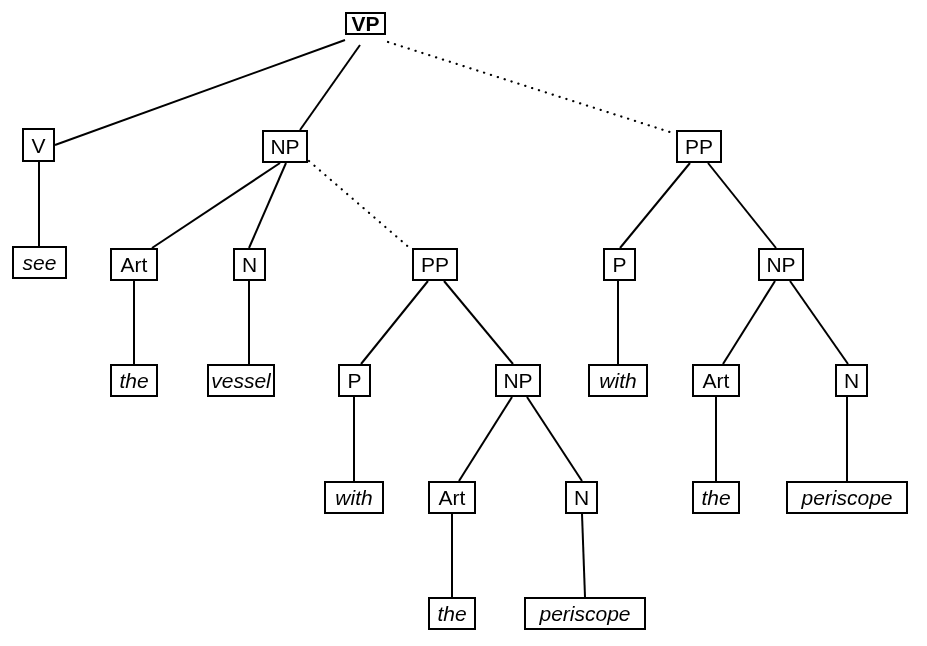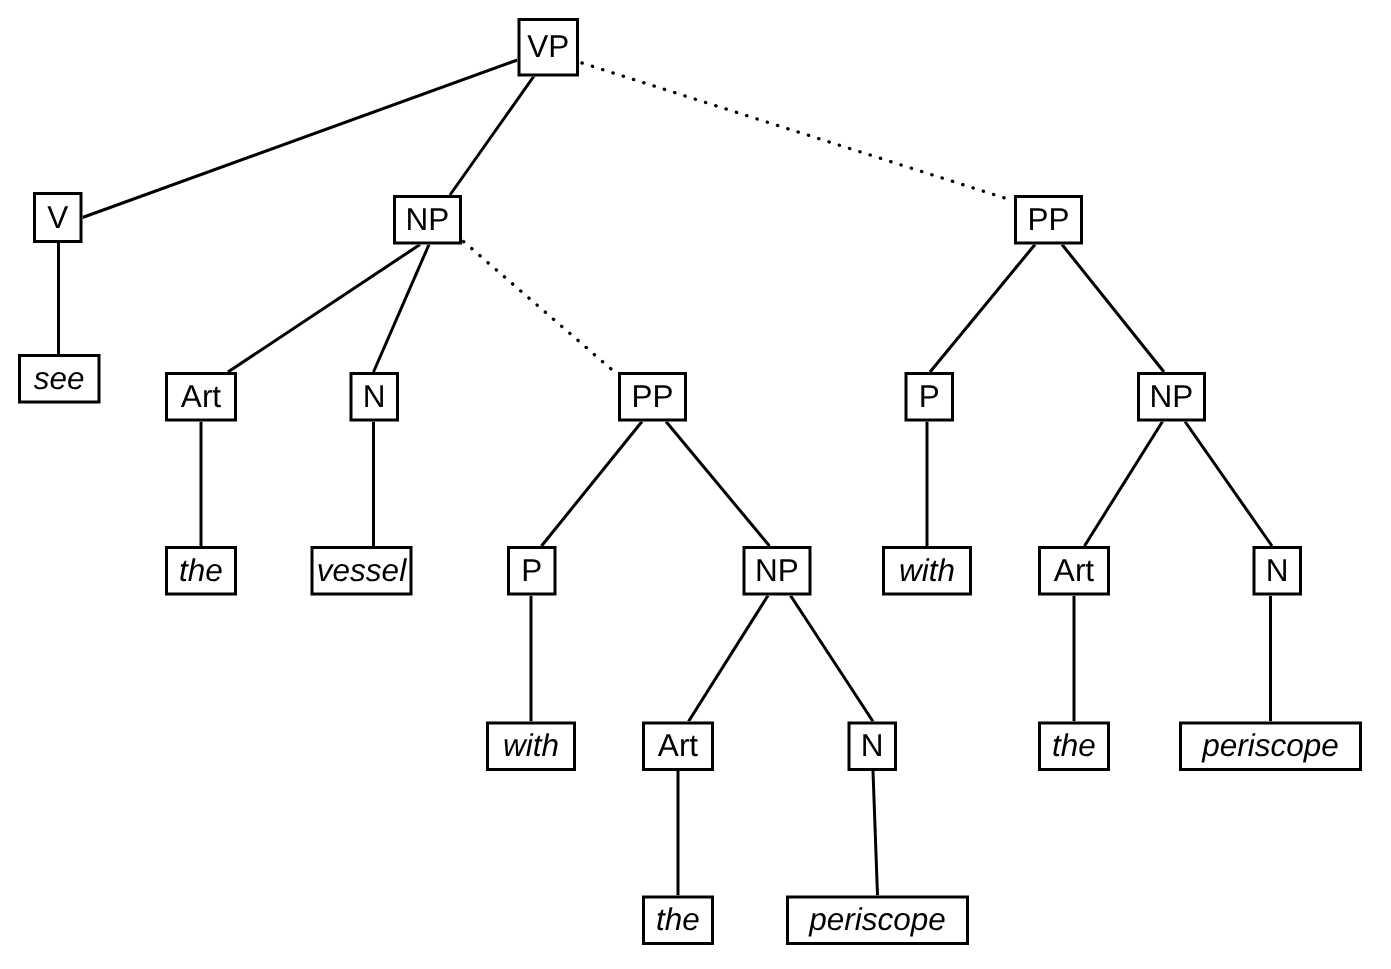--- a/index.html
+++ b/index.html
@@ -63,33 +63,33 @@
       <line x1="775" y1="281" x2="723" y2="364" stroke="#000000" stroke-width="2"></line>
       <line x1="790" y1="281" x2="848" y2="364" stroke="#000000" stroke-width="2"></line>
       <line x1="354" y1="397" x2="354" y2="481" stroke="#000000" stroke-width="2"></line>
       <line x1="512" y1="397" x2="459" y2="481" stroke="#000000" stroke-width="2"></line>
       <line x1="527" y1="397" x2="582" y2="481" stroke="#000000" stroke-width="2"></line>
       <line x1="716" y1="397" x2="716" y2="481" stroke="#000000" stroke-width="2"></line>
       <line x1="847" y1="397" x2="847" y2="481" stroke="#000000" stroke-width="2"></line>
       <line x1="452" y1="514" x2="452" y2="597" stroke="#000000" stroke-width="2"></line>
       <line x1="582" y1="514" x2="585" y2="597" stroke="#000000" stroke-width="2"></line>
     </svg>
-<div class="node" style="left: 345px; top: 12px; width: 41px; height: 39px;">
+<div class="node" style="left: 345px; top: 12px; width: 41px; height: 23px; font-weight: bold;">
       <span>VP</span>
     </div>
     <div class="node" style="left: 22px; top: 128px; width: 33px; height: 34px;">
       <span>V</span>
     </div>
     <div class="node" style="left: 262px; top: 130px; width: 46px; height: 33px;">
       <span>NP</span>
     </div>
     <div class="node" style="left: 676px; top: 130px; width: 46px; height: 33px;">
       <span>PP</span>
     </div>
-    <div class="node leaf" style="left: 12px; top: 236px; width: 55px; height: 33px;">
+    <div class="node leaf" style="left: 12px; top: 246px; width: 55px; height: 33px;">
       <span>see</span>
     </div>
     <div class="node" style="left: 110px; top: 248px; width: 48px; height: 33px;">
       <span>Art</span>
     </div>
     <div class="node" style="left: 233px; top: 248px; width: 33px; height: 33px;">
       <span>N</span>
     </div>
     <div class="node" style="left: 412px; top: 248px; width: 46px; height: 33px;">
       <span>PP</span>

